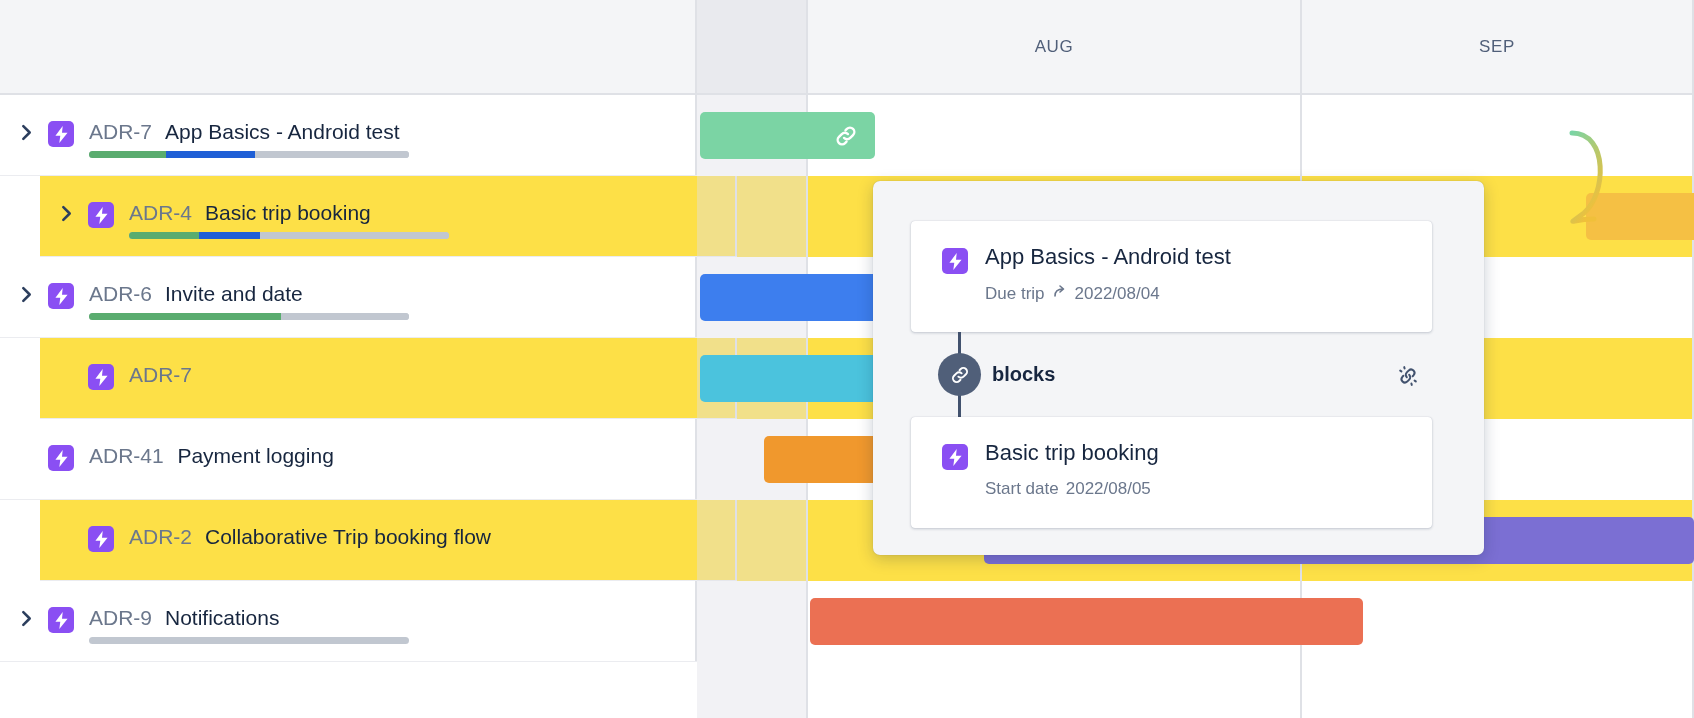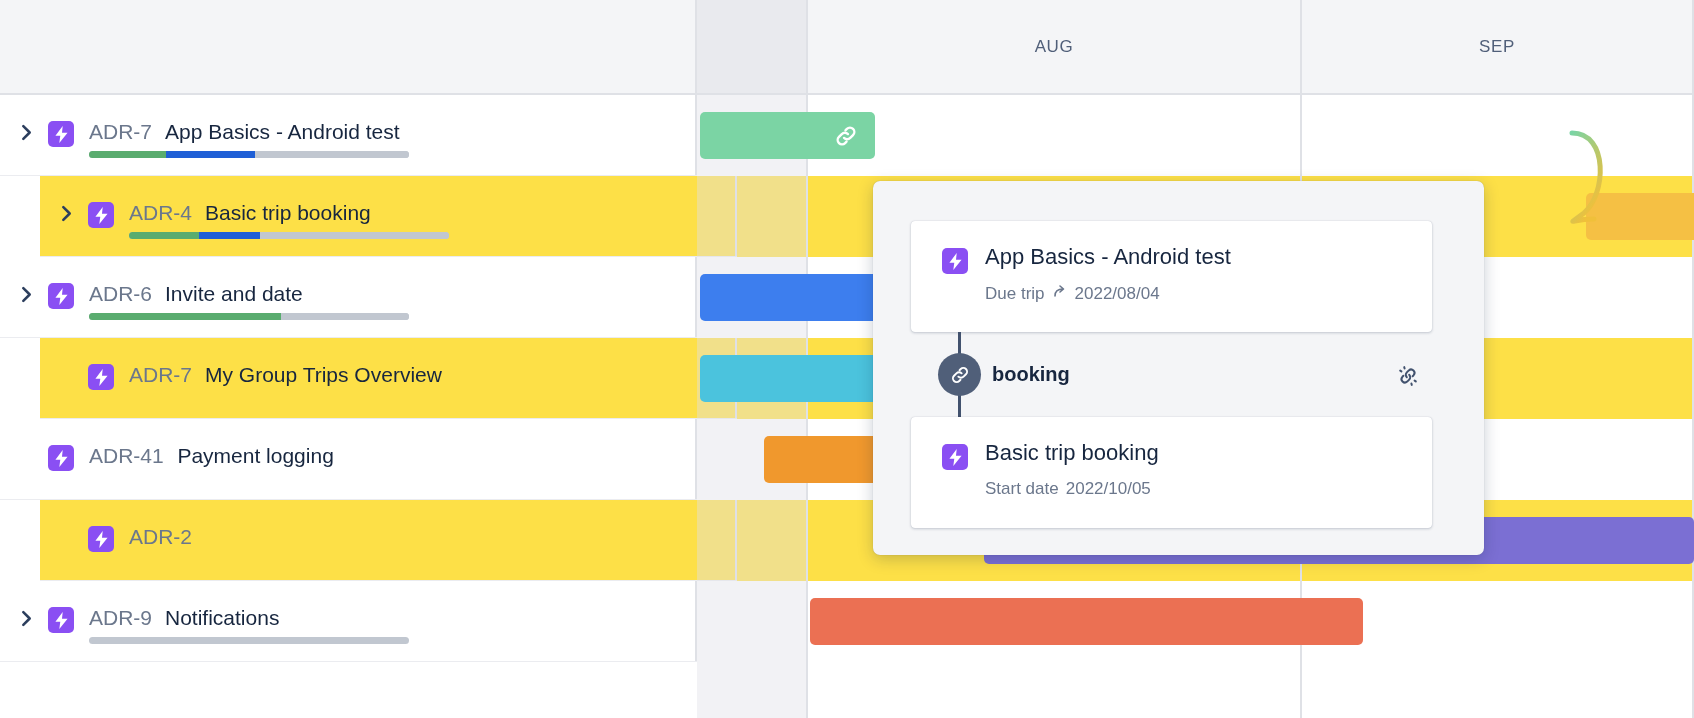--- a/index.html
+++ b/index.html
@@ -270,21 +270,20 @@
         </div>
         <div class="row alt" style="top: 243px;">
           <div class="row-left">
             <div class="row-sep"></div>
             <div class="type-icon">
               <svg width="15" height="17" viewBox="0 0 12 14">
                 <path d="M7 0 L1 8 H5 L4.2 14 L11 5.6 H6.4 Z" fill="#ffffff"></path>
               </svg>
             </div>
             <div class="key">ADR-7</div>
-            <div class="summary" style="left: 165px;">My Group Trips Overview</div>
           </div>
         </div>
         <div class="row white" style="top: 324px;">
           <div class="row-left">
             <div class="row-sep"></div>
             <div class="type-icon">
               <svg width="15" height="17" viewBox="0 0 12 14">
                 <path d="M7 0 L1 8 H5 L4.2 14 L11 5.6 H6.4 Z" fill="#ffffff"></path>
               </svg>
             </div>
@@ -294,20 +293,21 @@
         </div>
         <div class="row alt" style="top: 405px;">
           <div class="row-left">
             <div class="row-sep"></div>
             <div class="type-icon">
               <svg width="15" height="17" viewBox="0 0 12 14">
                 <path d="M7 0 L1 8 H5 L4.2 14 L11 5.6 H6.4 Z" fill="#ffffff"></path>
               </svg>
             </div>
             <div class="key">ADR-2</div>
+            <div class="summary" style="left: 165px;">Collaborative Trip booking flow</div>
           </div>
         </div>
         <div class="row white" style="top: 486px;">
           <div class="row-left">
             <div class="row-sep"></div>
             <div class="chevron">
               <svg width="13" height="17" viewBox="0 0 12 16">
                 <path d="M3 2 L9 8 L3 14" fill="none" stroke="#2c3e5d" stroke-width="2.4" stroke-linecap="round" stroke-linejoin="round"></path>
               </svg>
             </div>
@@ -382,36 +382,36 @@
     </div>
 
     <div class="pop-line"></div>
 
     <div class="pop-chip">
       <svg width="22" height="22" viewBox="0 0 24 24" fill="none" stroke="#ffffff" stroke-width="2.1" stroke-linecap="round" stroke-linejoin="round">
         <path d="M10.2 13.8a4 4 0 0 0 5.7 0l2.6-2.6a4 4 0 0 0-5.7-5.7l-1.3 1.3"></path>
         <path d="M13.8 10.2a4 4 0 0 0-5.7 0l-2.6 2.6a4 4 0 0 0 5.7 5.7l1.3-1.3"></path>
       </svg>
     </div>
-    <div class="pop-rel">booking</div>
+    <div class="pop-rel">blocks</div>
     <div class="pop-unlink">
       <svg width="24" height="24" viewBox="0 0 24 24" fill="none" stroke="#42526e" stroke-width="2" stroke-linecap="round" stroke-linejoin="round">
         <path d="M13.2 10.8a3.4 3.4 0 0 1 0 4.8l-2 2a3.4 3.4 0 0 1-4.8-4.8l1-1"></path>
         <path d="M10.8 13.2a3.4 3.4 0 0 1 0-4.8l2-2a3.4 3.4 0 0 1 4.8 4.8l-1 1"></path>
         <path d="M5.4 7.4 L4.2 6.6 M8.6 4.6 L8.2 3.1 M18.6 16.6 L19.8 17.4 M15.4 19.4 L15.8 20.9"></path>
       </svg>
     </div>
 
     <div class="pop-card bottom">
       <div class="pop-ic">
         <svg width="15" height="17" viewBox="0 0 12 14">
             <path d="M7 0 L1 8 H5 L4.2 14 L11 5.6 H6.4 Z" fill="#ffffff"></path>
           </svg>
       </div>
       <div class="pop-title">Basic trip booking</div>
       <div class="pop-meta">
         <span>Start date</span>
-        <span>2022/10/05</span>
+        <span>2022/08/05</span>
       </div>
     </div>
   </div>
 
 </div>
 
 </body></html>

